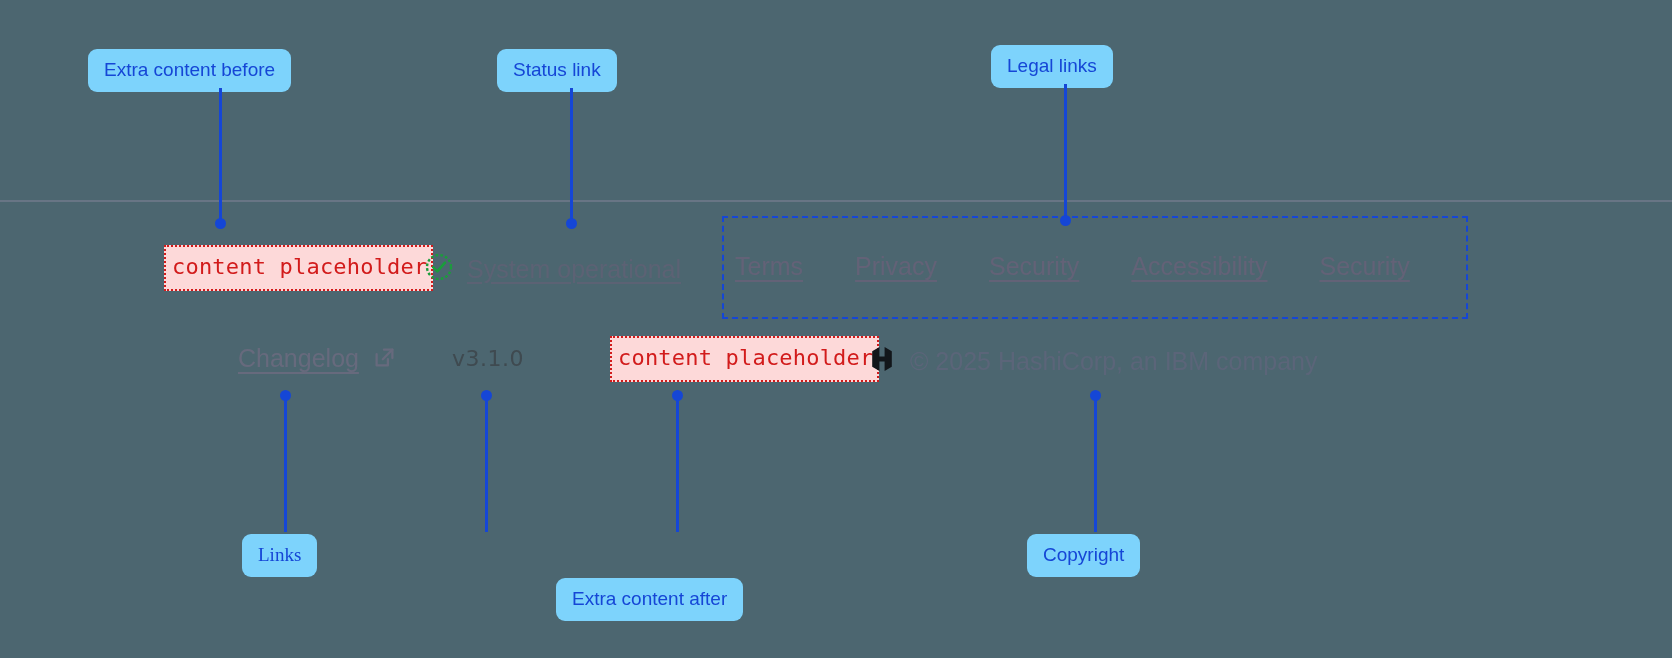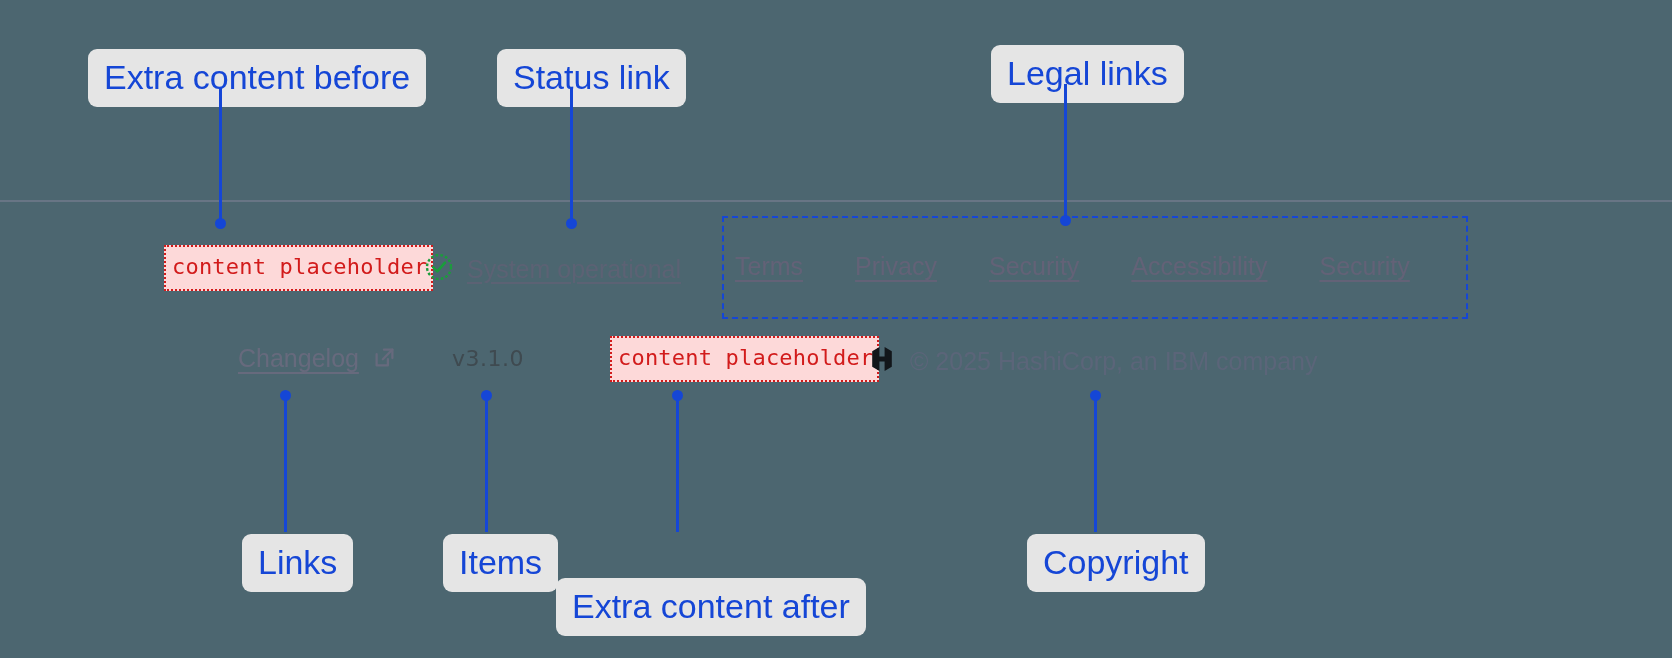--- a/index.html
+++ b/index.html
@@ -135,24 +135,24 @@
     font-size: 25px;
     color: #5b6579;
     white-space: nowrap;
   }
   #hashicorp-logo { display: block; }
 
   
   .callout {
     position: absolute;
     box-sizing: border-box;
-    background: #e5e5e5;
+    background: #7dd3fc;
     color: #1546d6;
     border-radius: 9px;
-    font-size: 34px;
+    font-size: 19px;
     line-height: 1;
     padding: 11px 16px 13px 16px;
     white-space: nowrap;
   }
 
   .leader {
     position: absolute;
     width: 3px;
     background: #1546d6;
   }
@@ -239,25 +239,24 @@
   <div class="callout" style="left:497px; top:49px;">Status link</div>
   <div class="leader" style="left:570px; top:88px; height:134px;"></div>
   <div class="dot" style="left:566px; top:218px;"></div>
 
   <div class="callout" style="left:991px; top:45px;">Legal links</div>
   <div class="leader" style="left:1064px; top:84px; height:134px;"></div>
   <div class="dot" style="left:1060px; top:215px;"></div>
 
   <div class="dot" style="left:280px; top:390px;"></div>
   <div class="leader" style="left:284px; top:400px; height:132px;"></div>
-  <div class="callout" style="left:242px; top:534px;">Links</div>
+  <div class="callout" style="left:242px; top:534px;font-family:Liberation Serif, serif;">Links</div>
 
   <div class="dot" style="left:481px; top:390px;"></div>
   <div class="leader" style="left:485px; top:400px; height:132px;"></div>
-  <div class="callout" style="left:443px; top:534px;">Items</div>
 
   <div class="dot" style="left:672px; top:390px;"></div>
   <div class="leader" style="left:676px; top:400px; height:132px;"></div>
   <div class="callout" style="left:556px; top:534px;margin-top:44px;">Extra content after</div>
 
   <div class="dot" style="left:1090px; top:390px;"></div>
   <div class="leader" style="left:1094px; top:400px; height:132px;"></div>
   <div class="callout" style="left:1027px; top:534px;">Copyright</div>
 
 </div>

